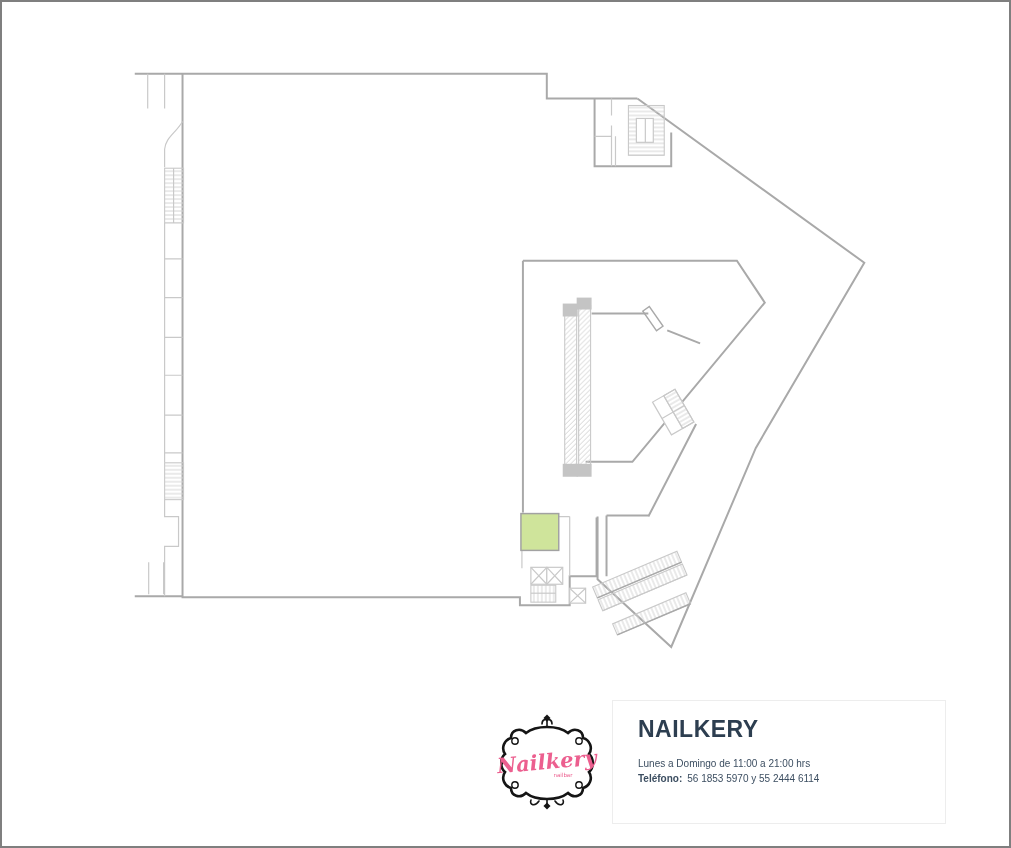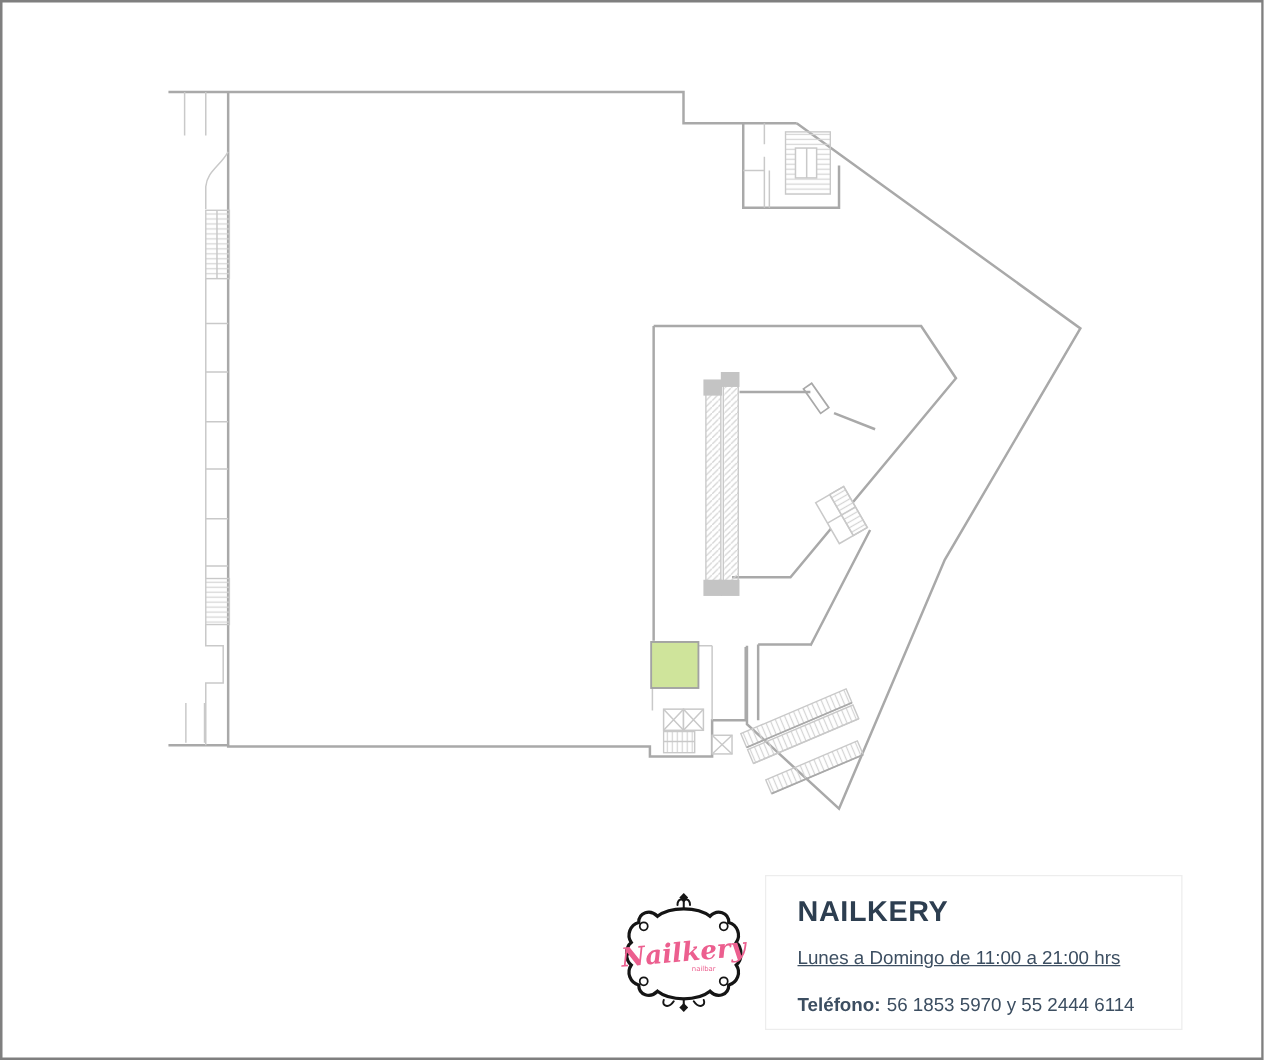--- a/index.html
+++ b/index.html
@@ -28,24 +28,24 @@
   .store-card{
     position:absolute;left:610px;top:698px;width:334px;height:124px;
     box-sizing:border-box;border:1px solid var(--card-border);background:#fff;
     padding:15px 0 0 25px;
   }
   .store-card .title{
     margin:0;font-size:23px;font-weight:bold;letter-spacing:.5px;
     color:var(--title-text);
   }
   .store-card .hours{
-    margin:15px 0 0 0;font-size:15px;color:var(--body-text);text-decoration:underline;
+    margin:15px 0 0 0;font-size:10px;color:var(--body-text);
   }
   .store-card .phone{
-    margin:21px 0 0 0;font-size:15px;color:var(--body-text);
+    margin:4px 0 0 0;font-size:10px;color:var(--body-text);
   }
   .store-card .phone .lbl{font-weight:bold;margin-right:5px;}
 
   .logo-box{position:absolute;left:493px;top:712px;width:104px;height:96px;}
   .logo-script{
     font-family:"DejaVu Serif", serif;font-style:italic;font-weight:bold;
     font-size:21px;fill:var(--accent);text-anchor:middle;
   }
   .logo-tag{
     font-family:"DejaVu Sans", sans-serif;font-size:5.5px;

